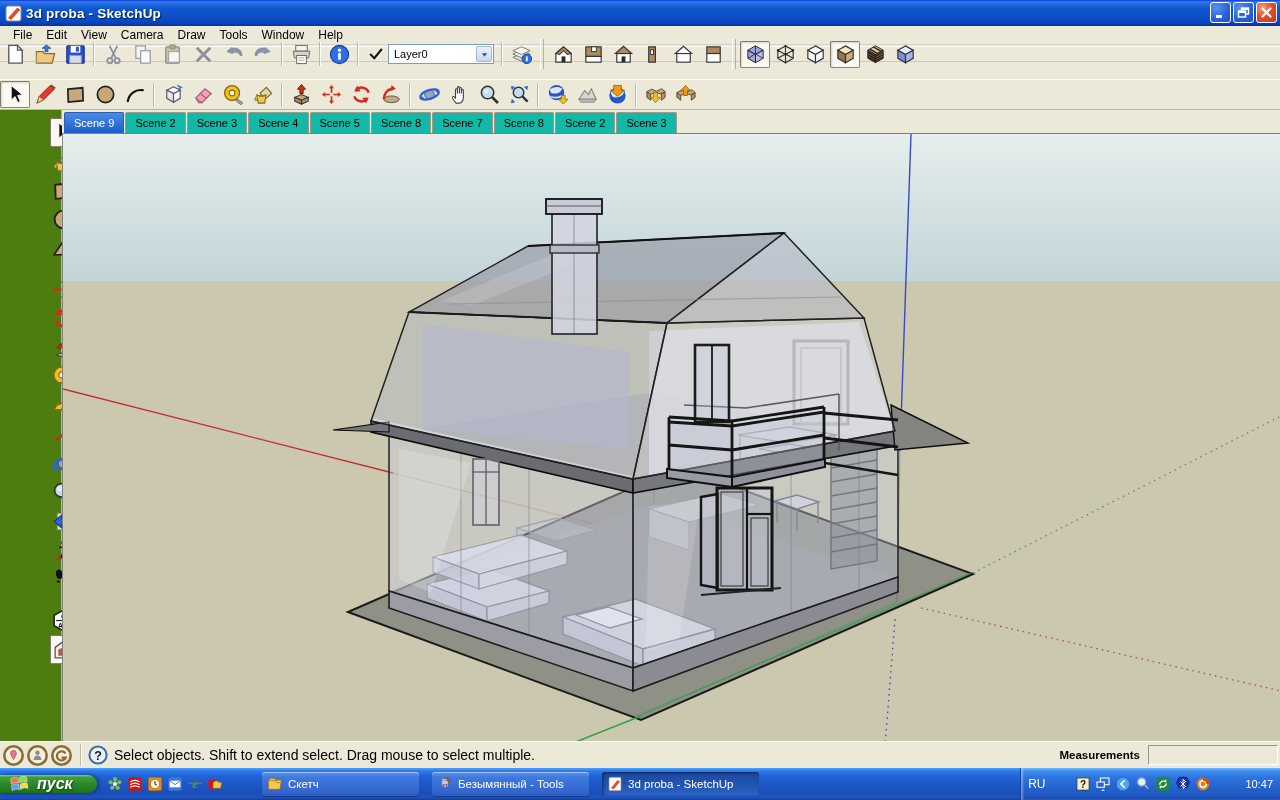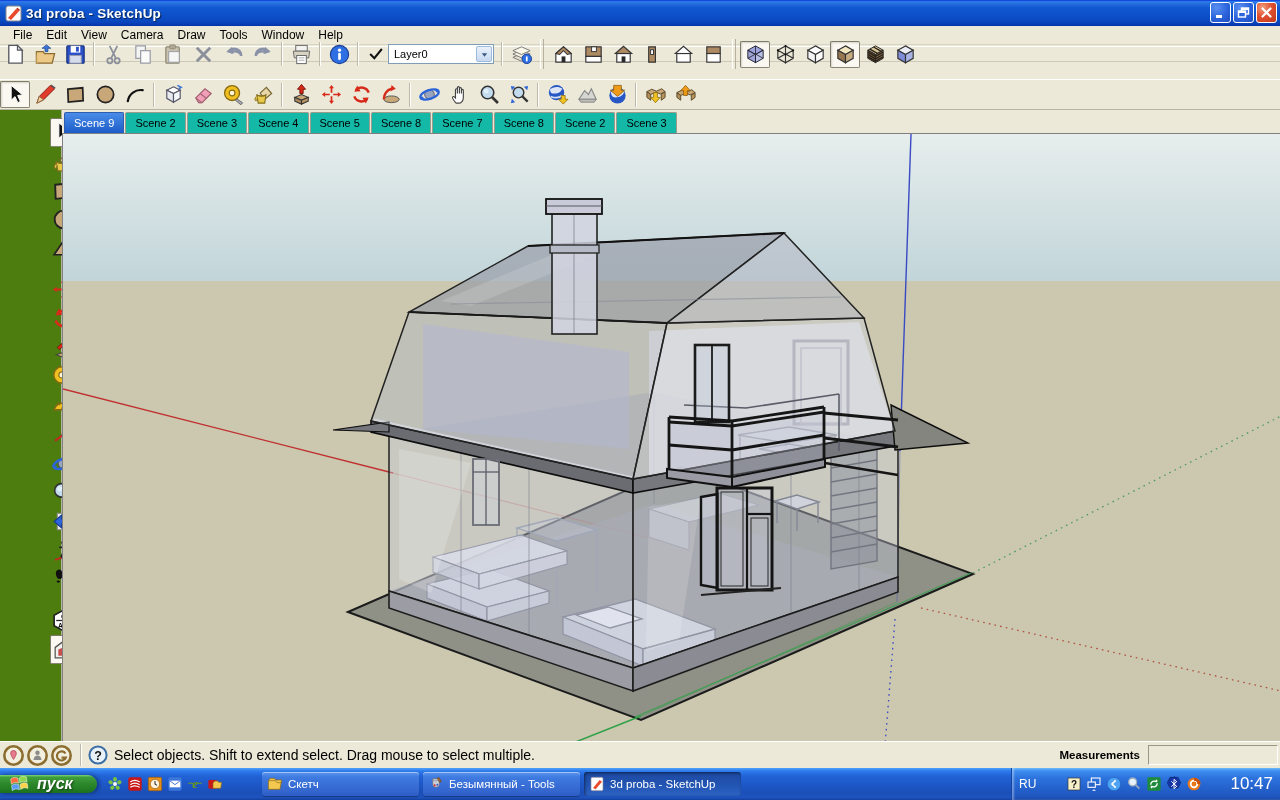--- a/index.html
+++ b/index.html
@@ -83,34 +83,34 @@
   #taskbar { position:absolute; left:0; top:768px; width:1280px; height:32px;
     background:linear-gradient(180deg,#4DA2F8 0%,#2E7CEE 9%,#2163D6 25%,#1E58C8 50%,#1B4FB8 77%,#1E53BE 92%,#1341A0 100%);
     display:flex; align-items:center; }
   #start-btn { height:18px; width:97px; flex:none; display:flex; align-items:center; padding-left:9px;
     background:linear-gradient(180deg,#7FD37F 0%,#3F9E3C 12%,#2F8A2D 45%,#268126 70%,#1D701D 100%);
     border-radius:0 12px 12px 0; box-shadow:2px 0 4px rgba(0,0,0,.4); }
   #start-label { color:#fff; font-size:16px; font-weight:bold; font-style:italic; margin-left:6px;
     text-shadow:1px 1px 2px rgba(0,0,0,.5); }
   #quick-launch { display:flex; align-items:center; gap:4px; padding:0 6px 0 10px; flex:none; }
   .ql-icon { width:16px; height:16px; flex:none; }
-  #task-buttons { display:flex; align-items:center; gap:4px; flex:none; margin-left:33px; }
+  #task-buttons { display:flex; align-items:center; gap:13px; flex:none; margin-left:33px; }
   .task-btn { width:157px; height:24px; border-radius:3px; display:flex; align-items:center; padding:0 5px;
     background:linear-gradient(180deg,#5D96EE 0%,#3E7AE0 22%,#3466CE 80%,#2C5CC4 100%);
     box-shadow:inset 0 1px 0 rgba(255,255,255,.45), 0 1px 1px rgba(0,0,0,.3); }
   .task-btn.active { background:linear-gradient(180deg,#1C48A0 0%,#2356B4 60%,#2E63C4 100%);
     box-shadow:inset 1px 1px 3px rgba(0,0,0,.5); }
   .task-btn .ticon { width:16px; height:16px; margin-right:5px; flex:none; }
   .task-btn .tlabel { color:#fff; font-size:11.5px; white-space:nowrap; overflow:hidden; }
   #tray { margin-left:auto; height:32px; display:flex; align-items:center; padding:0 7px 0 7px;
     background:linear-gradient(180deg,#5FB2F9 0%,#3D8CF0 10%,#2E74DE 30%,#2563CE 60%,#1F56BE 90%,#1745A4 100%);
     border-left:1px solid #1744A0; box-shadow:inset 2px 0 2px rgba(255,255,255,.35);gap:19px; }
   #tray-lang { color:#fff; font-size:12px; margin-right:7px; }
   .tray-icon { width:16px; height:16px; margin-left:4px; flex:none; }
-  #tray-clock { color:#fff; font-size:17px; margin-left:9px; }
+  #tray-clock { color:#fff; font-size:11px; margin-left:15px; }
 </style>
 </head>
 <body>
 
 <div id="screen">
 
   <div id="titlebar">
     <span id="title-icon">
       <svg viewBox="0 0 17 17">
           <rect x="1" y="1" width="15" height="15" rx="2" fill="#fff" stroke="#888"></rect>

